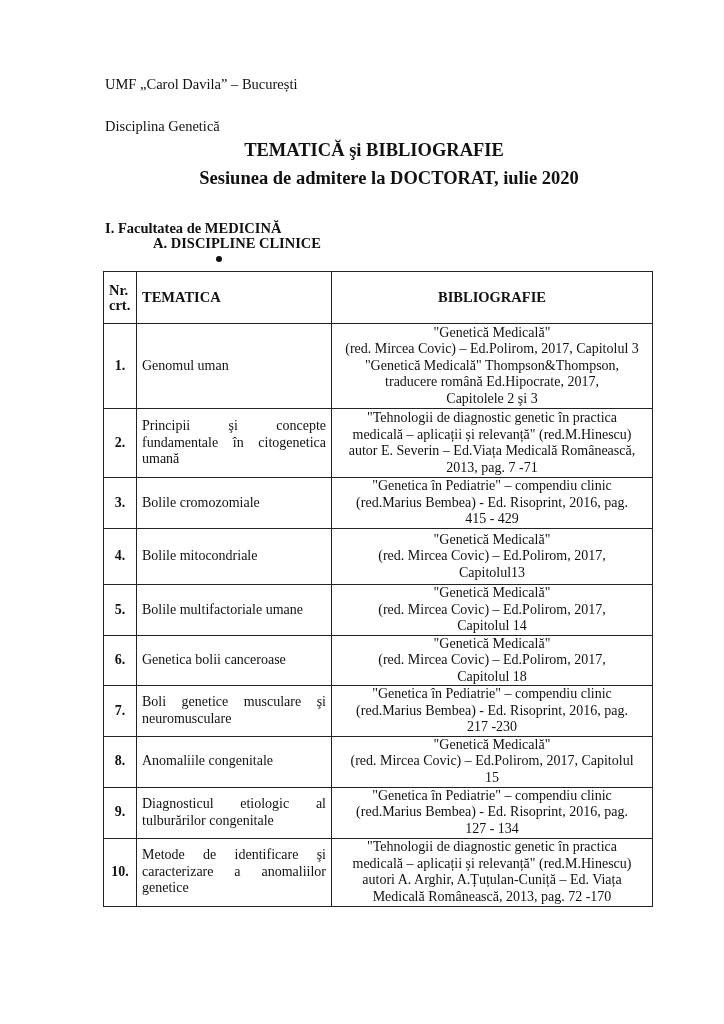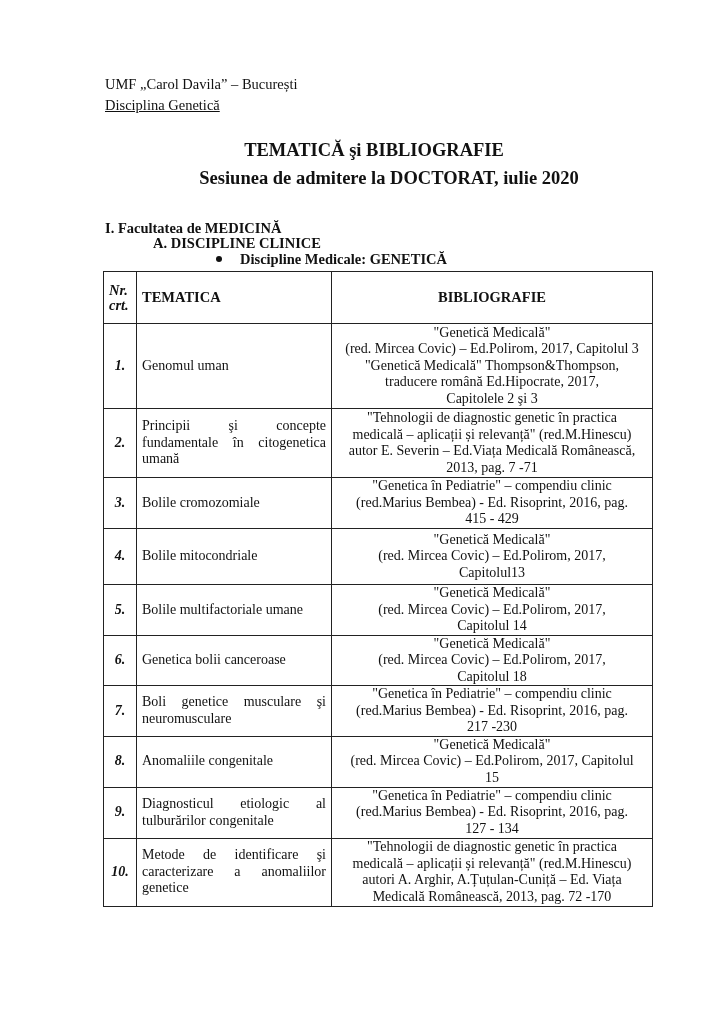--- a/index.html
+++ b/index.html
@@ -8,39 +8,39 @@
   .abs { position: absolute; }
   .header-line { left: 105px; font-size: 14.5px; line-height: 17px; }
   .title { font-weight: bold; font-size: 18.5px; text-align: center; left: 0; width: 724px; }
   .section { font-weight: bold; font-size: 14.5px; text-align: center; }
   .bullet-dot { display: inline-block; width: 6px; height: 6px; background: #111; border-radius: 50%;
                 vertical-align: middle; margin-right: 18px; position: relative; top: -2px; }
   table.tbl { position: absolute; left: 103px; top: 271px; width: 550px; border-collapse: collapse;
               font-size: 14px; line-height: 16.5px; }
   table.tbl td, table.tbl th { border: 1.6px solid #222; padding: 0 5px; vertical-align: middle; }
   table.tbl th { font-weight: bold; font-size: 14.5px; }
-  .c-nr { width: 22px; text-align: center; font-weight: bold; padding: 0 3px; font-style: italic; }
+  .c-nr { width: 22px; text-align: center; font-weight: bold; padding: 0 3px; }
   th.c-nr { font-weight: normal; font-size: 13px; text-align: left; line-height: 15px; }
   .c-tem { width: 184px; text-align: justify; text-align-last: left; }
   .c-bib { text-align: center; }
   th.c-tem, th.c-bib { text-align: center; }
 </style>
 </head>
 <body>
 
 <div class="abs header-line" style="top:76px;">UMF „Carol Davila” – București</div>
-<div class="abs header-line" style="top:97px;text-decoration:underline;">Disciplina Genetică</div>
+<div class="abs header-line" style="top:118px;">Disciplina Genetică</div>
 
 <div class="abs title" style="top:140px; padding-left:24px; box-sizing:border-box;">TEMATICĂ şi BIBLIOGRAFIE</div>
 <div class="abs title" style="top:168px; padding-left:54px; box-sizing:border-box;">Sesiunea de admitere la DOCTORAT, iulie 2020</div>
 
 <div class="abs section" style="left:105px; top:220px;">I. Facultatea de MEDICINĂ</div>
 <div class="abs section" style="left:153px; top:235px;">A. DISCIPLINE CLINICE</div>
 <div class="abs section" style="left:216px; top:251px;">
-  <span class="bullet-dot"></span><span>Discipline Medicale: GENETICĂ</span>
+  <span class="bullet-dot"></span>
 </div>
 
 <table class="tbl">
   <thead>
     <tr style="height:52px;">
       <th class="c-nr">Nr. crt.</th>
       <th class="c-tem">TEMATICA</th>
       <th class="c-bib">BIBLIOGRAFIE</th>
     </tr>
   </thead>

